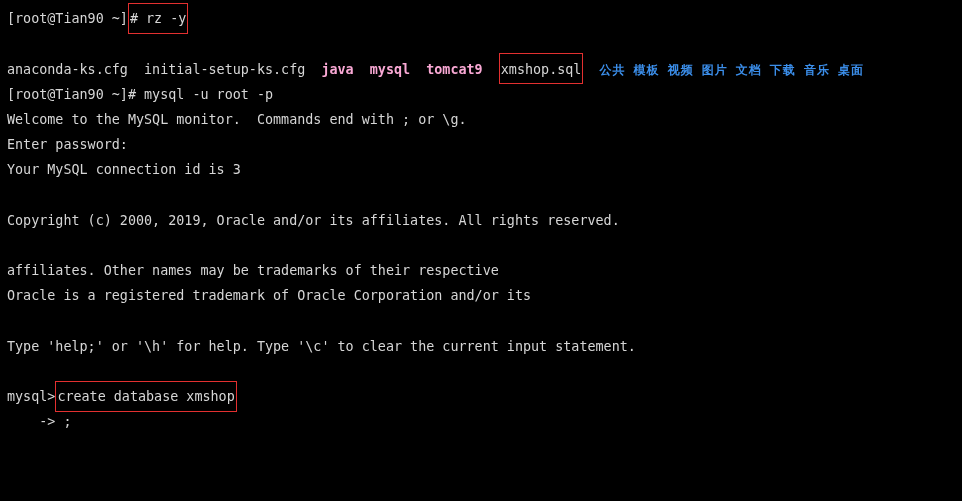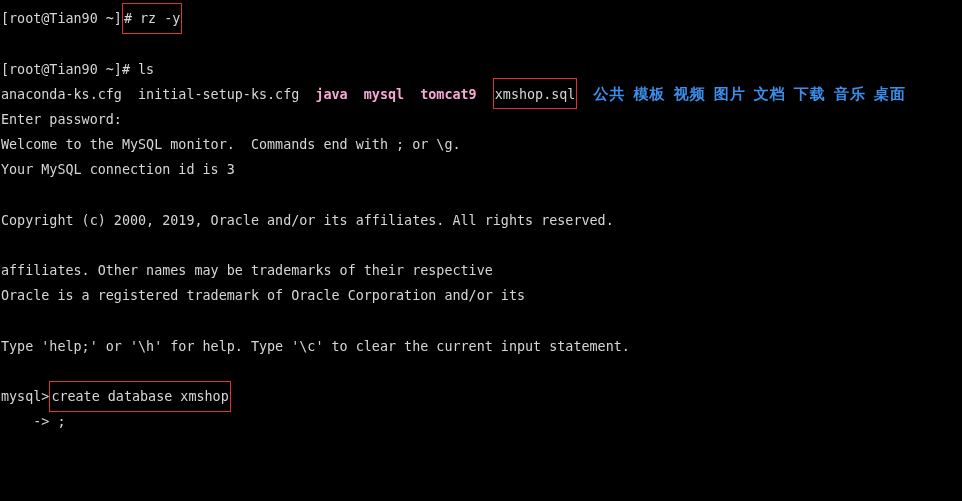--- a/index.html
+++ b/index.html
@@ -28,30 +28,30 @@
   .screen {
     position: absolute;
     left: 0;
     top: -19px;           
     width: 962px;
     padding: 0;
   }
   .line {
     height: 25.2px;
     white-space: pre;
-    padding-left: 1px;
+    padding-left: 7px;
     box-sizing: border-box;
     position: relative;
   }
   .line.blank { }
   .txt        { color: #d6d6d6; }
   .dir        { color: #f9a8d4; font-weight: bold; }
   .cjk        { color: #3b8eea; font-weight: bold;
                 font-family: "DejaVu Sans", "Liberation Sans", sans-serif;
-                font-size: 15px; letter-spacing: 1px; }
+                font-size: 12px; letter-spacing: 1px; }
   
   .boxed {
     position: relative;
     display: inline-block;
     padding: 0 2px;
   }
   .boxed::after {
     content: "";
     position: absolute;
     left: 0;
@@ -63,24 +63,24 @@
   }
 </style>
 </head>
 <body>
 
 <div id="terminal">
   <div class="screen">
       <div class="line"><span class="txt">[root@Tian90 ~]# </span></div>
       <div class="line"><span class="txt">[root@Tian90 ~]</span><span class="boxed txt"># rz -y</span></div>
       <div class="line blank">&nbsp;</div>
-      <div class="line"><span class="txt">[root@Tian90 ~]# ls</span></div>
       <div class="line"><span class="txt">anaconda-ks.cfg  initial-setup-ks.cfg  </span><span class="dir">java</span><span class="txt">  </span><span class="dir">mysql</span><span class="txt">  </span><span class="dir">tomcat9</span><span class="txt">  </span><span class="boxed txt">xmshop.sql</span><span class="txt">  </span><span class="cjk">公共</span><span class="txt"> </span><span class="cjk">模板</span><span class="txt"> </span><span class="cjk">视频</span><span class="txt"> </span><span class="cjk">图片</span><span class="txt"> </span><span class="cjk">文档</span><span class="txt"> </span><span class="cjk">下载</span><span class="txt"> </span><span class="cjk">音乐</span><span class="txt"> </span><span class="cjk">桌面</span></div>
+      <div class="line"><span class="txt">[root@Tian90 ~]# mysql -u root -p</span></div>
+      <div class="line"><span class="txt">Welcome to the MySQL monitor.  Commands end with ; or \g.</span></div>
       <div class="line"><span class="txt">Enter password:</span></div>
-      <div class="line"><span class="txt">Welcome to the MySQL monitor.  Commands end with ; or \g.</span></div>
       <div class="line"><span class="txt">Your MySQL connection id is 3</span></div>
       <div class="line blank">&nbsp;</div>
       <div class="line"><span class="txt">Copyright (c) 2000, 2019, Oracle and/or its affiliates. All rights reserved.</span></div>
       <div class="line blank">&nbsp;</div>
       <div class="line"><span class="txt">affiliates. Other names may be trademarks of their respective</span></div>
       <div class="line"><span class="txt">Oracle is a registered trademark of Oracle Corporation and/or its</span></div>
       <div class="line blank">&nbsp;</div>
       <div class="line"><span class="txt">Type 'help;' or '\h' for help. Type '\c' to clear the current input statement.</span></div>
       <div class="line blank">&nbsp;</div>
       <div class="line"><span class="txt">mysql&gt;</span><span class="boxed txt">create database xmshop</span></div>

